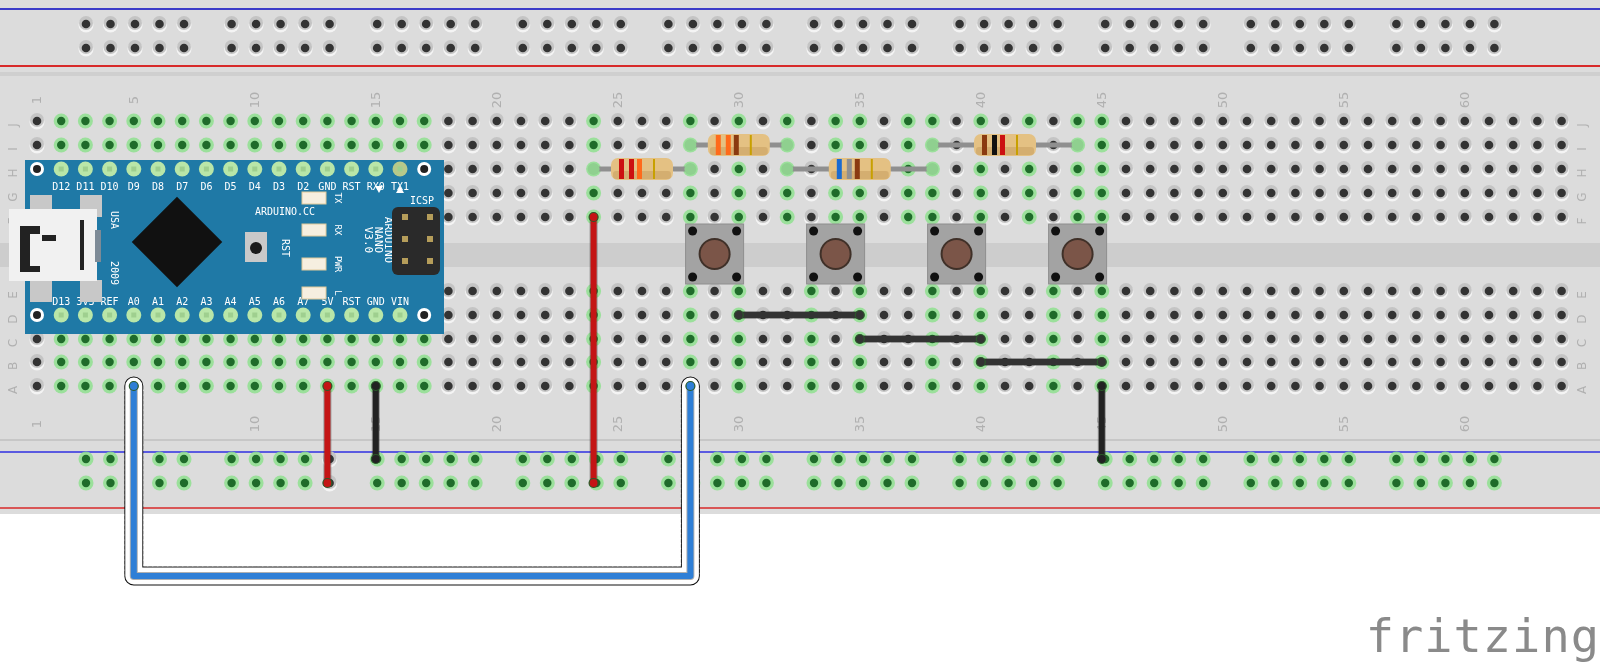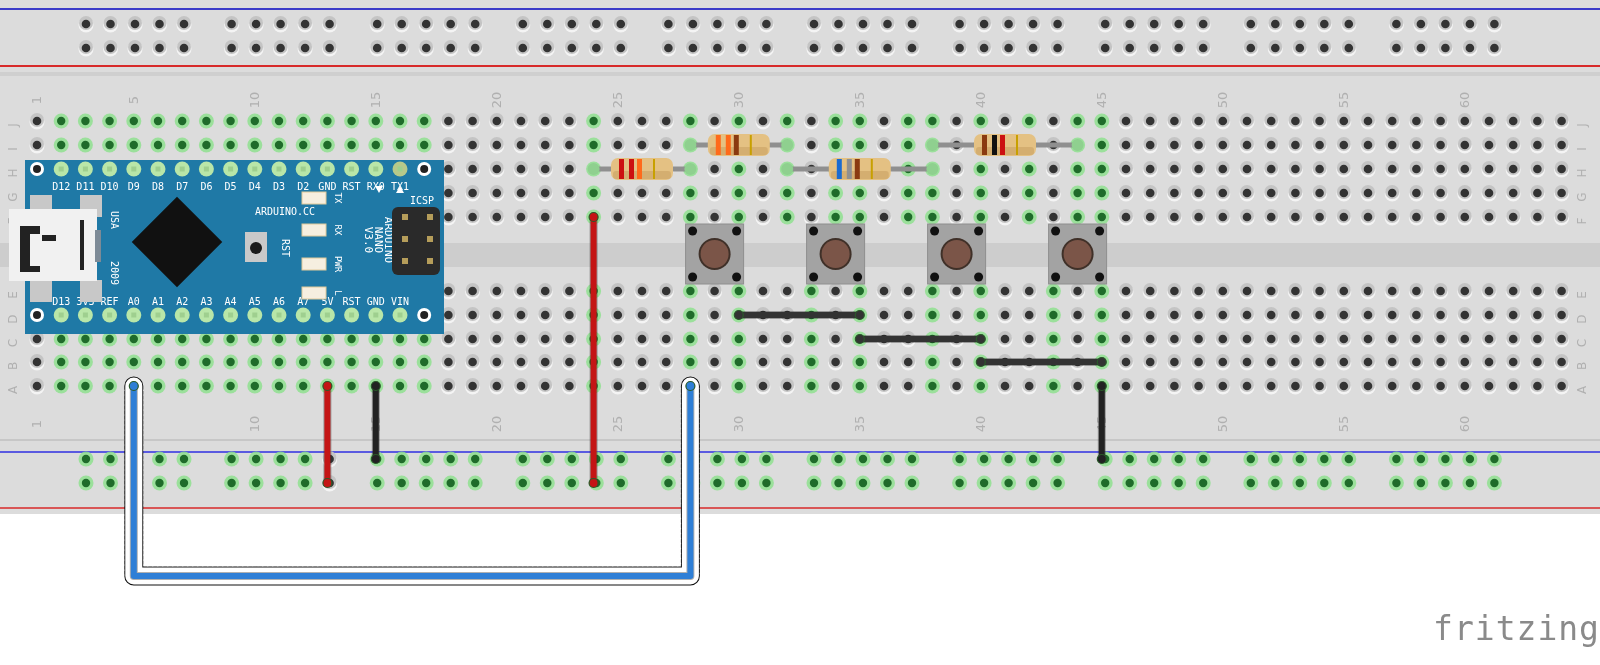--- a/index.html
+++ b/index.html
@@ -1,18 +1,18 @@
 <!DOCTYPE html>
 <html><head>
 <meta charset="utf-8">
 <style>
   html,body{margin:0;padding:0;background:#ffffff;}
   body{width:1600px;height:665px;position:relative;overflow:hidden;font-family:"DejaVu Sans",sans-serif;}
   #stage{position:absolute;left:0;top:0;width:1600px;height:665px;}
-  .logo{position:absolute;right:0;top:612px;font-family:"DejaVu Sans Mono",monospace;font-size:33px;color:#8a8a8a;letter-spacing:1px;line-height:1;}
+  .logo{position:absolute;right:0;top:612px;font-family:"DejaVu Sans Mono",monospace;font-size:47px;color:#8a8a8a;letter-spacing:1px;line-height:1;}
 </style>
 </head>
 <body>
 
 <svg id="stage" width="1600" height="665" viewBox="0 0 1600 665" xmlns="http://www.w3.org/2000/svg">
   <g id="g-board">
       <rect x="0" y="0" width="1600" height="72" fill="#dcdcdc"></rect>
       <rect x="0" y="72" width="1600" height="4" fill="#cfcfcf"></rect>
       <rect x="0" y="76" width="1600" height="366" fill="#dcdcdc"></rect>
       <rect x="0" y="243" width="1600" height="24" fill="#cdcdcd"></rect>

